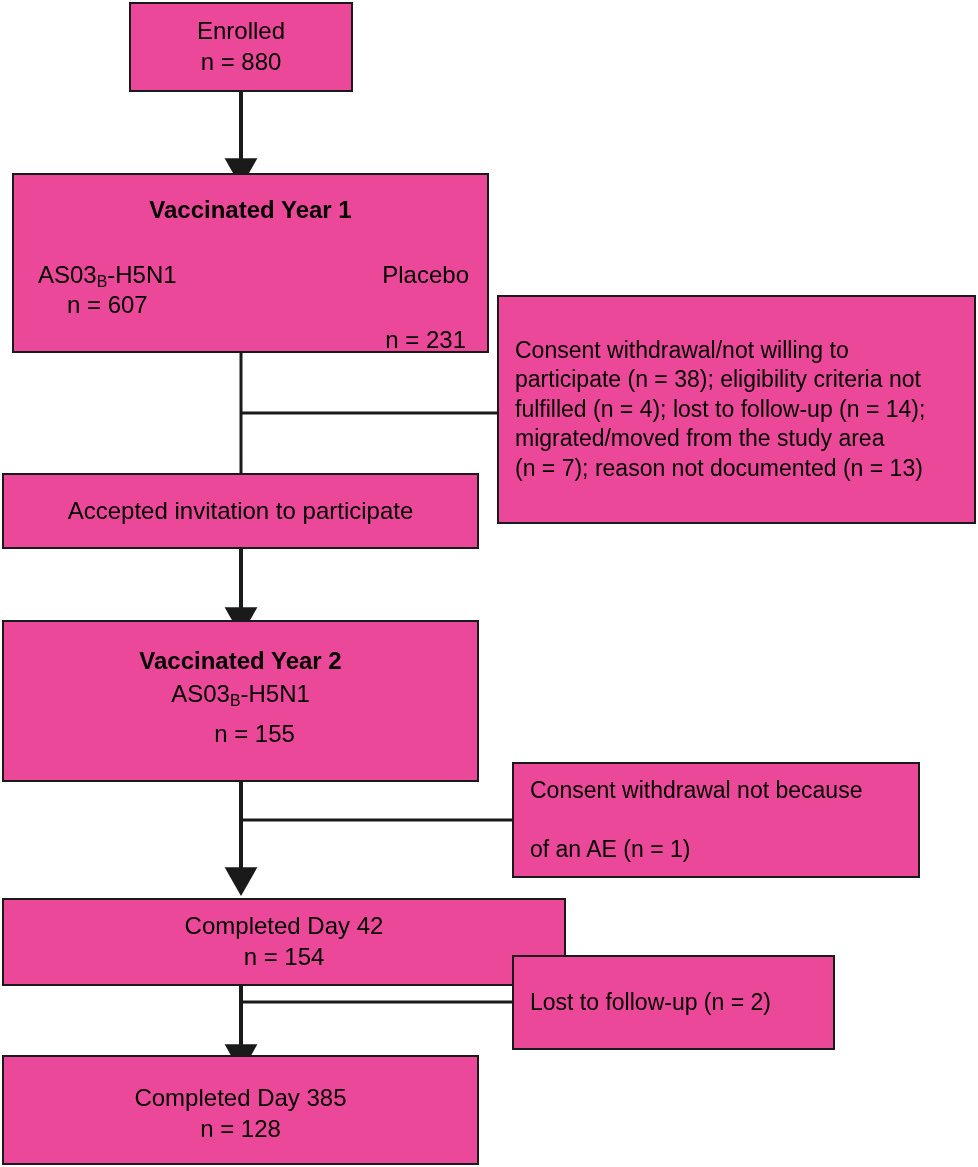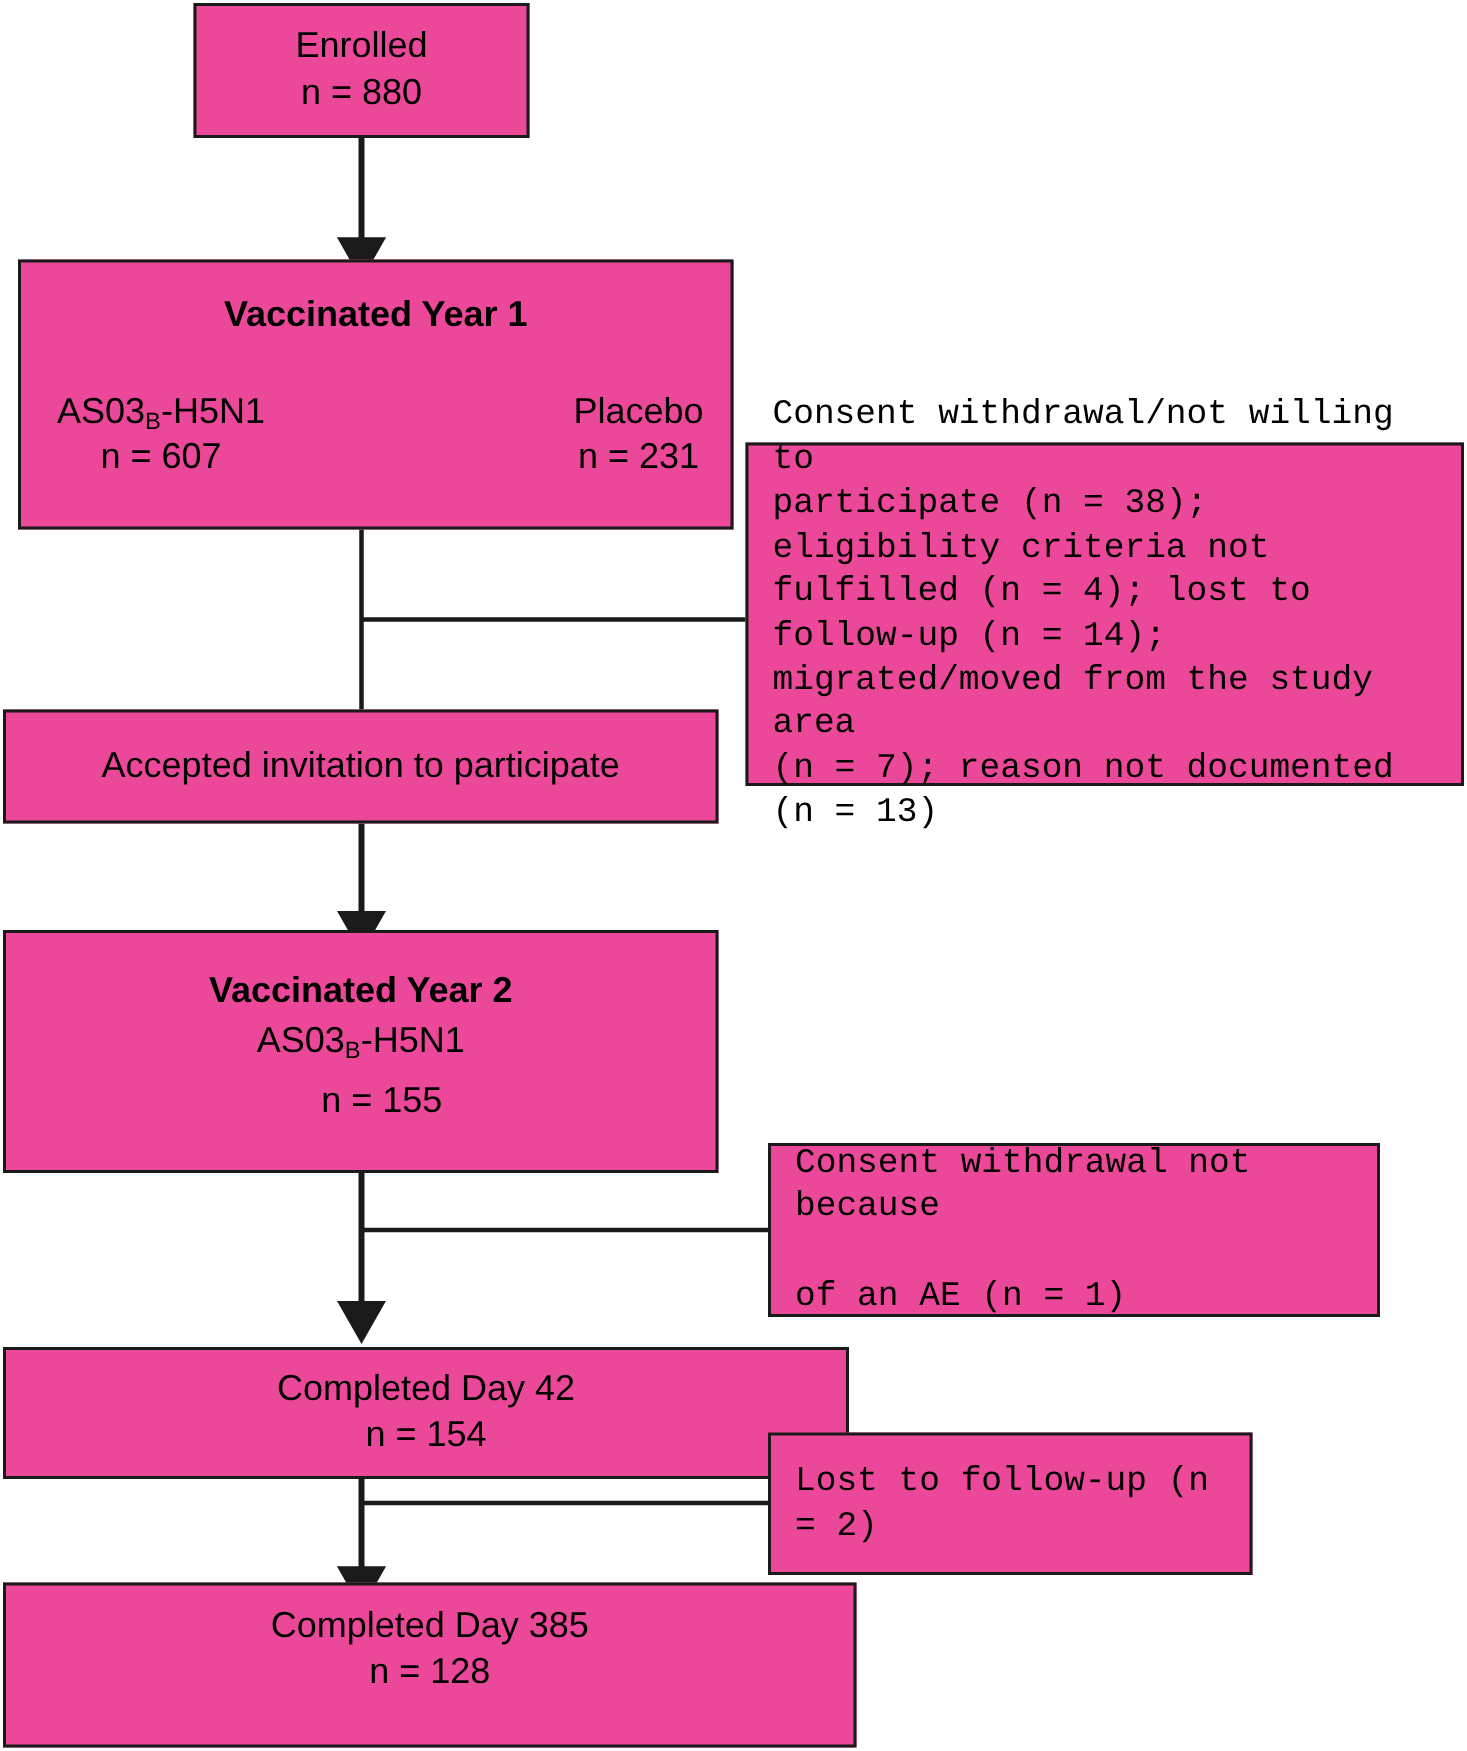--- a/index.html
+++ b/index.html
@@ -34,21 +34,20 @@
   }
   .node.leftish .line {
     text-align: left;
   }
   .title-bold {
     font-weight: bold;
   }
   .pad-left {
     padding-left: 16px;
     padding-right: 24px;
-    font-family: Liberation Mono, monospace;
   }
   .two-col {
     display: flex;
     flex-direction: row;
     justify-content: space-between;
     align-items: flex-start;
     width: 100%;
   }
   .col {
     display: flex;
@@ -105,21 +104,21 @@
 
   <div class="node" style="left:12px; top:173px; width:477px; height:180px; justify-content:flex-start; padding-top:20px;">
     <span class="line fs24 title-bold">Vaccinated Year 1</span>
     <div class="two-col" style="margin-top:34px; padding:0 24px 0 24px;">
       <div class="col">
         <span class="line fs24">
           <span>AS03</span><sub>B</sub><span>-H5N1</span>
         </span>
         <span class="line fs24">n = 607</span>
       </div>
-      <div class="col" style="padding-right:42px;">
+      <div class="col" style="padding-right:42px;gap:35px;">
         <span class="line fs24">Placebo</span>
         <span class="line fs24">n = 231</span>
       </div>
     </div>
   </div>
 
   <div class="node leftish pad-left" style="left:497px; top:295px; width:479px; height:229px;">
     <span class="line fs23">Consent withdrawal/not willing to</span>
     <span class="line fs23">participate (n = 38); eligibility criteria not</span>
     <span class="line fs23">fulfilled (n = 4); lost to follow-up (n = 14);</span>
@@ -146,18 +145,18 @@
 
   <div class="node" style="left:2px; top:898px; width:564px; height:88px;">
     <span class="line fs24">Completed Day 42</span>
     <span class="line fs24">n = 154</span>
   </div>
 
   <div class="node leftish pad-left" style="left:512px; top:955px; width:323px; height:95px;">
     <span class="line fs23">Lost to follow-up (n = 2)</span>
   </div>
 
-  <div class="node" style="left:2px; top:1055px; width:569px; height:110px; justify-content:flex-start; padding-top:12px;">
+  <div class="node" style="left:2px; top:1055px; width:477px; height:110px; justify-content:flex-start; padding-top:26px;">
     <span class="line fs24">Completed Day 385</span>
     <span class="line fs24">n = 128</span>
   </div>
 
 </div>
 
 </body></html>

